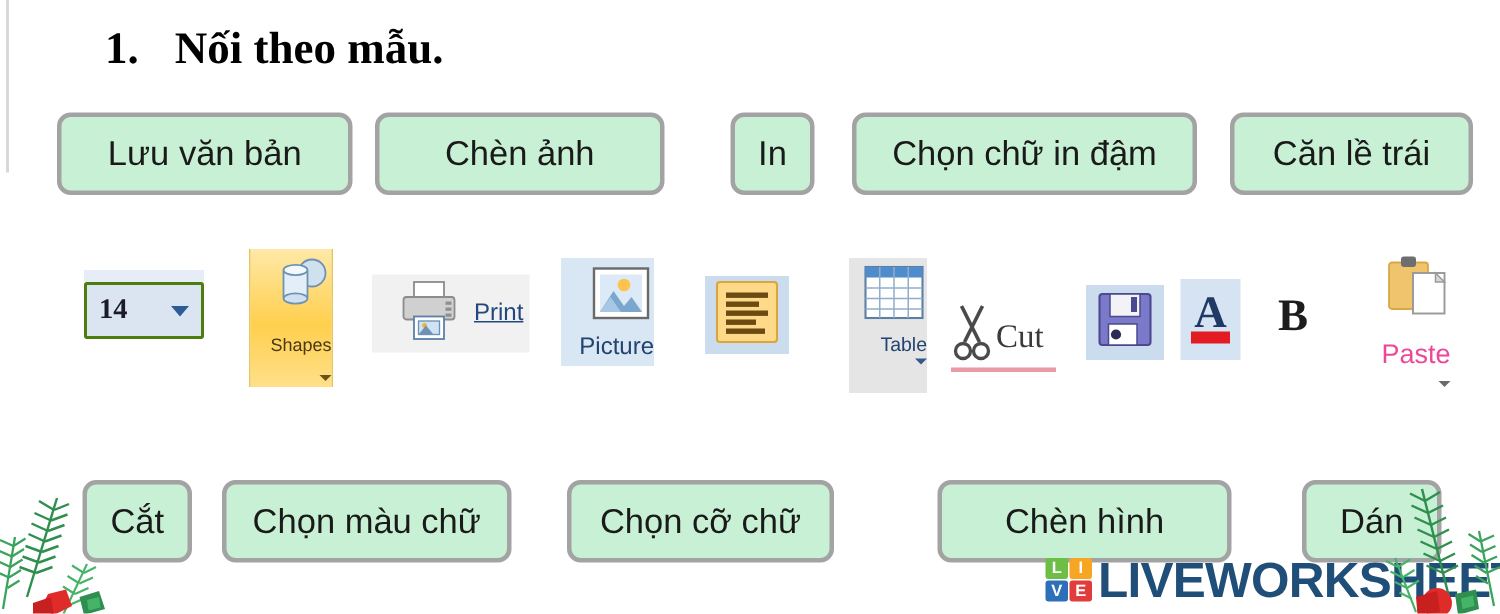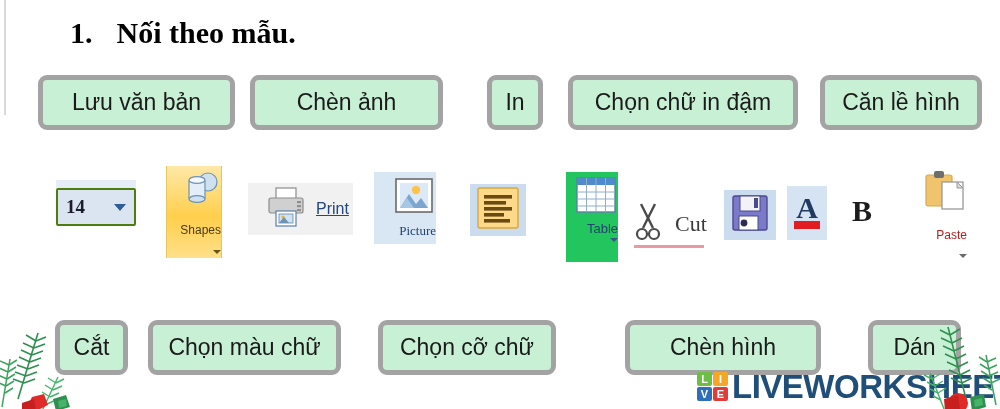--- a/index.html
+++ b/index.html
@@ -43,21 +43,21 @@
     color: #000000;
     white-space: nowrap;
   }
   #title-row .num { margin-right: 24px; }
 
   
   .pill {
     position: absolute;
     box-sizing: border-box;
     background: #c8f0d4;
-    border: 5px solid #a3a3a3;
+    border: 3px solid #a3a3a3;
     border-radius: 9px;
     display: flex;
     align-items: center;
     justify-content: center;
     font-family: "Liberation Sans", sans-serif;
     font-size: 23px;
     color: #1a1a1a;
     white-space: nowrap;
     height: 55px;
   }
@@ -161,53 +161,53 @@
     margin-left: 7px;
   }
 
   
   #picture-cell {
     left: 374px; top: 172px;
     width: 62px; height: 72px;
     background: #d9e6f3;
     padding-top: 4px;
   }
-  #picture-cell .icon-label { font-size: 13px; color: #22446f; font-family: Liberation Serif, serif; }
+  #picture-cell .icon-label { font-size: 16px; color: #22446f; }
 
   
   #align-cell {
     left: 470px; top: 184px;
     width: 56px; height: 52px;
     background: #ccdcef;
     align-items: center;
     justify-content: center;
   }
 
   
   #table-cell {
     left: 566px; top: 172px;
     width: 52px; height: 90px;
-    background: #22c55e;
+    background: #e5e5e5;
     padding-top: 4px;
   }
   #table-cell .icon-label { font-size: 13px; color: #22446f; }
 
   
   #cut-cell {
     left: 633px; top: 198px;
     width: 78px; height: 52px;
     flex-direction: row;
     align-items: center;
     justify-content: flex-start;
   }
   #cut-cell .cut-text {
     font-family: "Liberation Serif", serif;
     font-size: 22px;
     color: #3a3a3a;
-    margin-left: 12px;
+    margin-left: 1px;
   }
   #cut-underline {
     position: absolute;
     left: 634px; top: 245px;
     width: 70px; height: 3px;
     background: #e89aa5;
   }
 
   
   #save-cell {
@@ -238,21 +238,21 @@
     font-size: 30px;
     color: #1d1d1d;
   }
   
   #paste-cell {
     left: 905px; top: 166px;
     width: 62px; height: 96px;
     justify-content: space-between;
     padding: 2px 0 4px 0;
   }
-  #paste-cell .icon-label { font-size: 12px; color: #b91c1c; }
+  #paste-cell .icon-label { font-size: 18px; color: #ec4899; }
   #paste-cell .caret { border-top-color: #6b6b6b; }
 
   
   #lw-logo {
     position: absolute;
     left: 697px;
     top: 370px;
     display: flex;
     align-items: center;
   }
@@ -305,21 +305,21 @@
   <div class="pill" id="pill-chen">
     <span>Chèn ảnh</span>
   </div>
   <div class="pill" id="pill-in">
     <span>In</span>
   </div>
   <div class="pill" id="pill-chon-dam">
     <span>Chọn chữ in đậm</span>
   </div>
   <div class="pill" id="pill-can">
-    <span>Căn lề hình</span>
+    <span>Căn lề trái</span>
   </div>
 
   <div id="fontsize-top-shade"></div>
   <div class="iconcell" id="fontsize-box">
     <span class="val">14</span>
     <span class="chev"></span>
   </div>
 
   <div class="iconcell" id="shapes-cell">
     <span>

